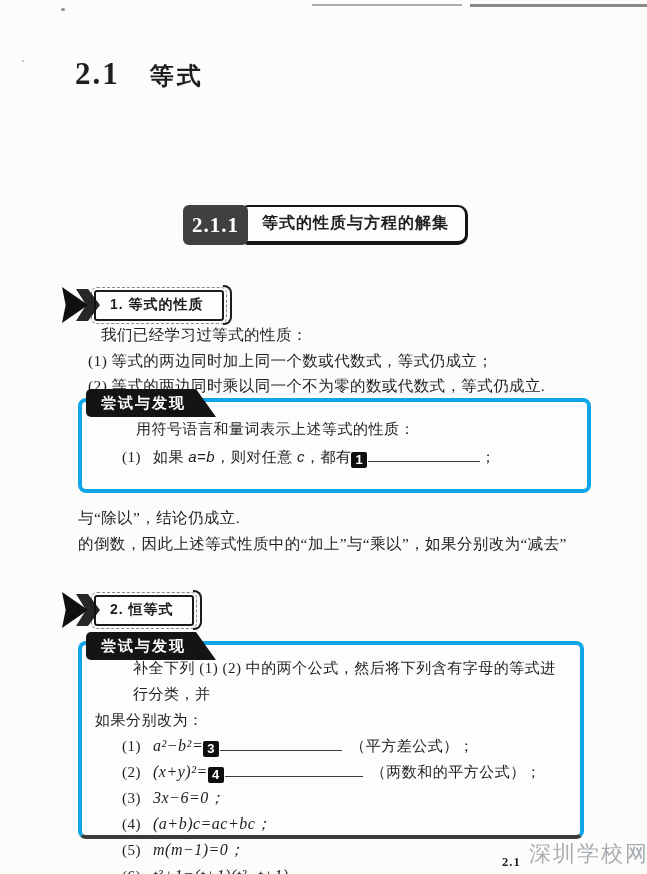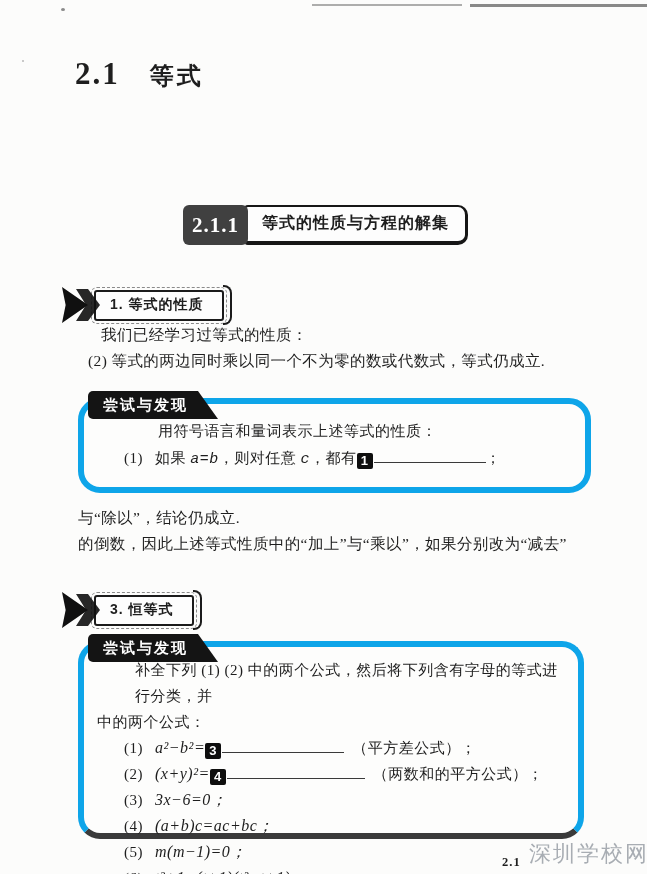--- a/index.html
+++ b/index.html
@@ -58,40 +58,40 @@
     border-radius:0 8px 8px 0; flex:none; }
 
   
   .para { position:absolute; font-size:15.5px; line-height:25.5px; letter-spacing:.4px; }
   .para1 { left:88px; top:322px; width:505px; }
   .para1 .line.indent { padding-left:13px; }
   .para2 { left:78px; top:505px; width:515px; }
   .para2 .line.indent { padding-left:17px; }
 
   
-  .trybox { position:absolute; border:6px solid #0ea5e9; border-radius:22px; background:#fdfdfc; }
+  .trybox { position:absolute; border:4px solid #0ea5e9; border-radius:8px; background:#fdfdfc; }
   .trybox.one { left:78px; top:398px; width:513px; height:95px; }
   .trybox.two { left:78px; top:641px; width:506px; height:198px; border-bottom-color:#3a3a3a; }
   .tab {
     position:absolute; top:-13px; left:4px; height:28px; z-index:3;
     background:#141414; color:#fff;
     clip-path:polygon(0 0,calc(100% - 20px) 0,100% 100%,0 100%);
     border-radius:5px 0 0 5px;
     display:flex; align-items:center; padding:0 30px 0 15px;
     font-family:"Liberation Sans","DejaVu Sans",sans-serif; font-weight:bold; font-size:15px; letter-spacing:2px;
   }
   .trybox .content { position:absolute; left:0; top:14px; right:0; font-size:15px; line-height:27px; letter-spacing:.5px; }
   .trybox.two .content { top:10px; line-height:26px; }
-  .prompt { padding-left:74px; }
+  .prompt { padding-left:54px; }
   .trybox.two .prompt { padding:0 14px 0 13px; }
   .trybox.two .prompt .line.indent { padding-left:38px; }
   .tb-items { padding-left:40px; }
   .tb-item { white-space:nowrap; }
 
-  .var { font-style:italic; font-family:Liberation Mono, monospace;margin-top:12px; }
+  .var { font-style:italic; font-family:Liberation Sans, sans-serif;margin-top:12px; }
   .formula { font-style:italic; font-family:"Liberation Serif",serif; font-size:16px; letter-spacing:.5px; }
   .num { font-style:normal; margin-right:12px; font-size:15px; }
 
   .marker {
     display:inline-block; min-width:16px; height:16px; line-height:16px;
     background:#0e0e0e; color:#fff; text-align:center;
     font-family:"Liberation Sans",sans-serif; font-weight:bold; font-size:13px; font-style:normal;
     border-radius:2px; vertical-align:-2px; margin-right:1px;
   }
   .blank { display:inline-block; border-bottom:1.5px solid #3a3a3a; height:14px; vertical-align:baseline; }
@@ -125,20 +125,21 @@
 
 <div class="ribbon sec1">
   <span class="rb-arrow"></span>
   <span class="rb-chevron"></span>
   <span class="rb-box">1. 等式的性质</span>
   <span class="rb-tail"></span>
 </div>
 
 <div class="para para1">
   <div class="line indent">我们已经学习过等式的性质：</div>
+  <div class="line">(1) 等式的两边同时加上同一个数或代数式，等式仍成立；</div>
   <div class="line">(2) 等式的两边同时乘以同一个不为零的数或代数式，等式仍成立.</div>
 </div>
 
 <div class="trybox one">
   <div class="tab">尝试与发现</div>
   <div class="content">
     <div class="prompt">用符号语言和量词表示上述等式的性质：</div>
     <div class="tb-items">
       <div class="tb-item">
         <span class="num">(1)</span><span>如果 </span><span class="var">a=b</span><span>，则对任意 </span><span class="var">c</span><span>，都有</span><span class="marker">1</span><span class="blank b1"></span><span>；</span>
@@ -148,30 +149,30 @@
 </div>
 
 <div class="para para2">
   <div class="line">与“除以”，结论仍成立.</div>
   <div class="line">的倒数，因此上述等式性质中的“加上”与“乘以”，如果分别改为“减去”</div>
 </div>
 
 <div class="ribbon sec2">
   <span class="rb-arrow"></span>
   <span class="rb-chevron"></span>
-  <span class="rb-box">3. 恒等式</span>
+  <span class="rb-box">2. 恒等式</span>
   <span class="rb-tail"></span>
 </div>
 
 <div class="trybox two">
   <div class="tab">尝试与发现</div>
   <div class="content">
     <div class="prompt">
       <div class="line indent">补全下列 (1) (2) 中的两个公式，然后将下列含有字母的等式进行分类，并</div>
-      <div class="line">中的两个公式：</div>
+      <div class="line">如果分别改为：</div>
     </div>
     <div class="tb-items">
       <div class="tb-item">
         <span class="num">(1)</span><span class="formula">a²−b²=</span><span class="marker">3</span><span class="blank b3"></span><span class="note">（平方差公式）；</span>
       </div>
       <div class="tb-item">
         <span class="num">(2)</span><span class="formula">(x+y)²=</span><span class="marker">4</span><span class="blank b4"></span><span class="note">（两数和的平方公式）；</span>
       </div>
       <div class="tb-item">
         <span class="num">(3)</span><span class="formula">3x−6=0；</span>

